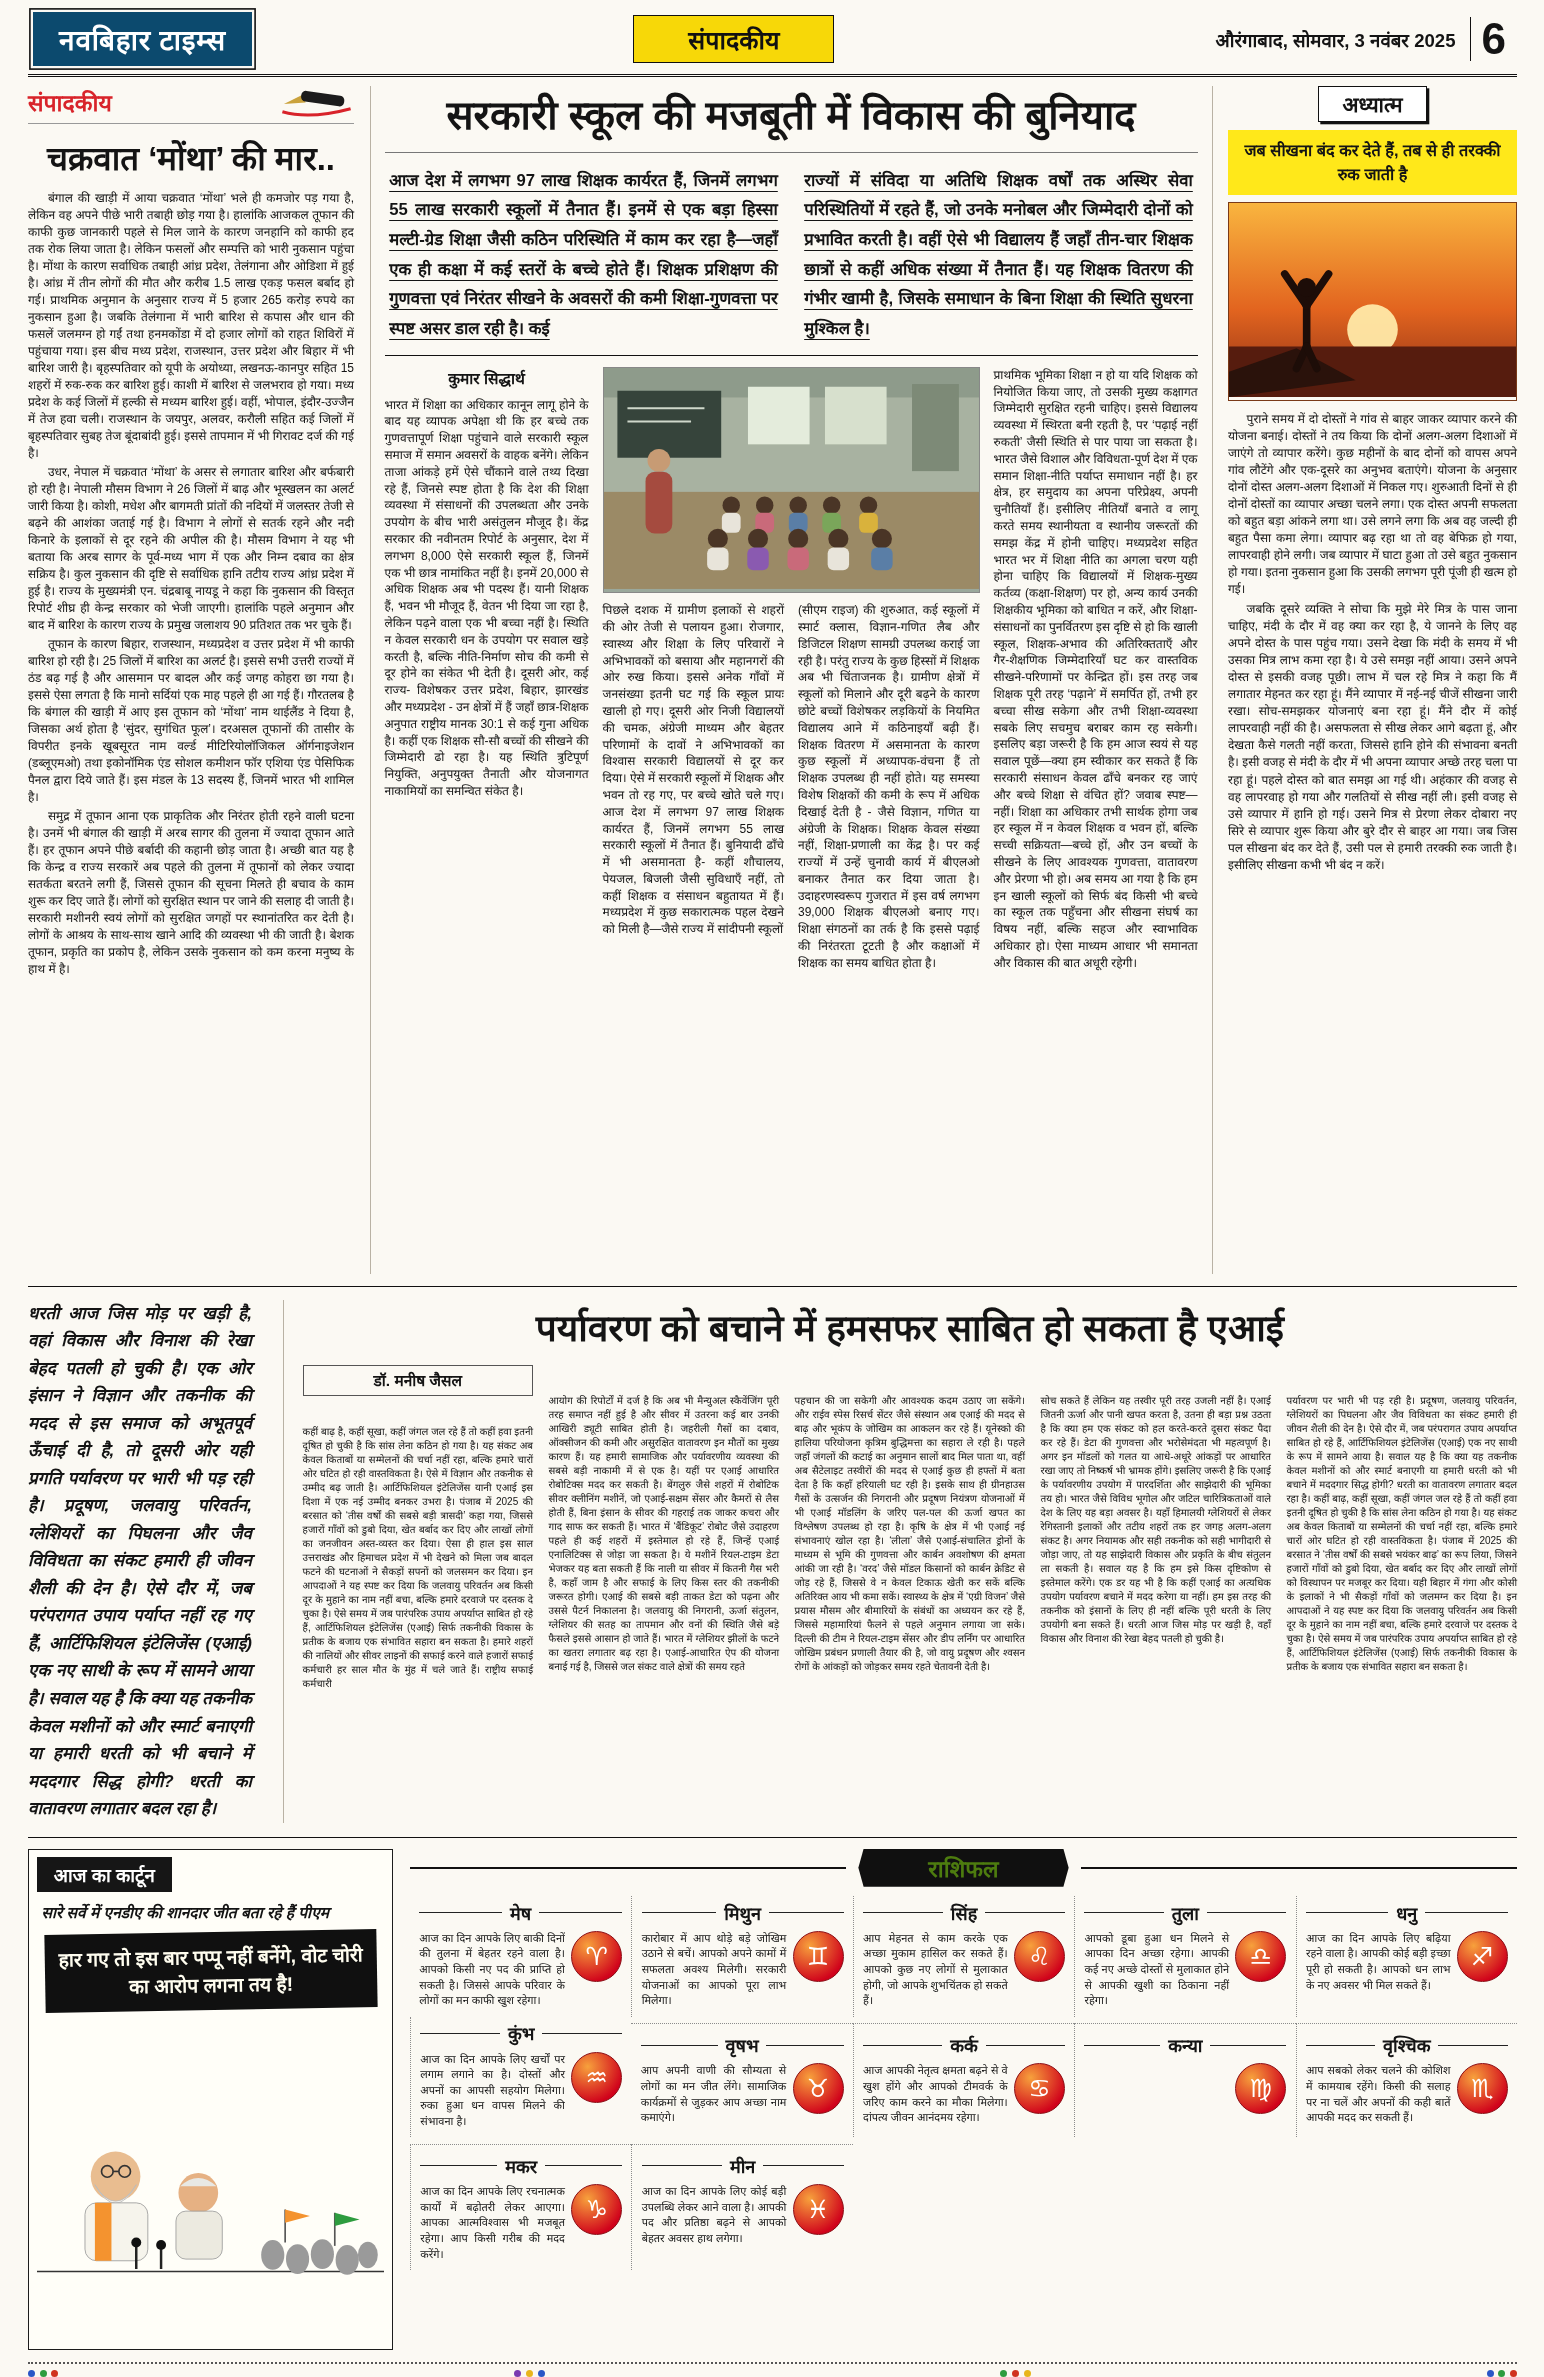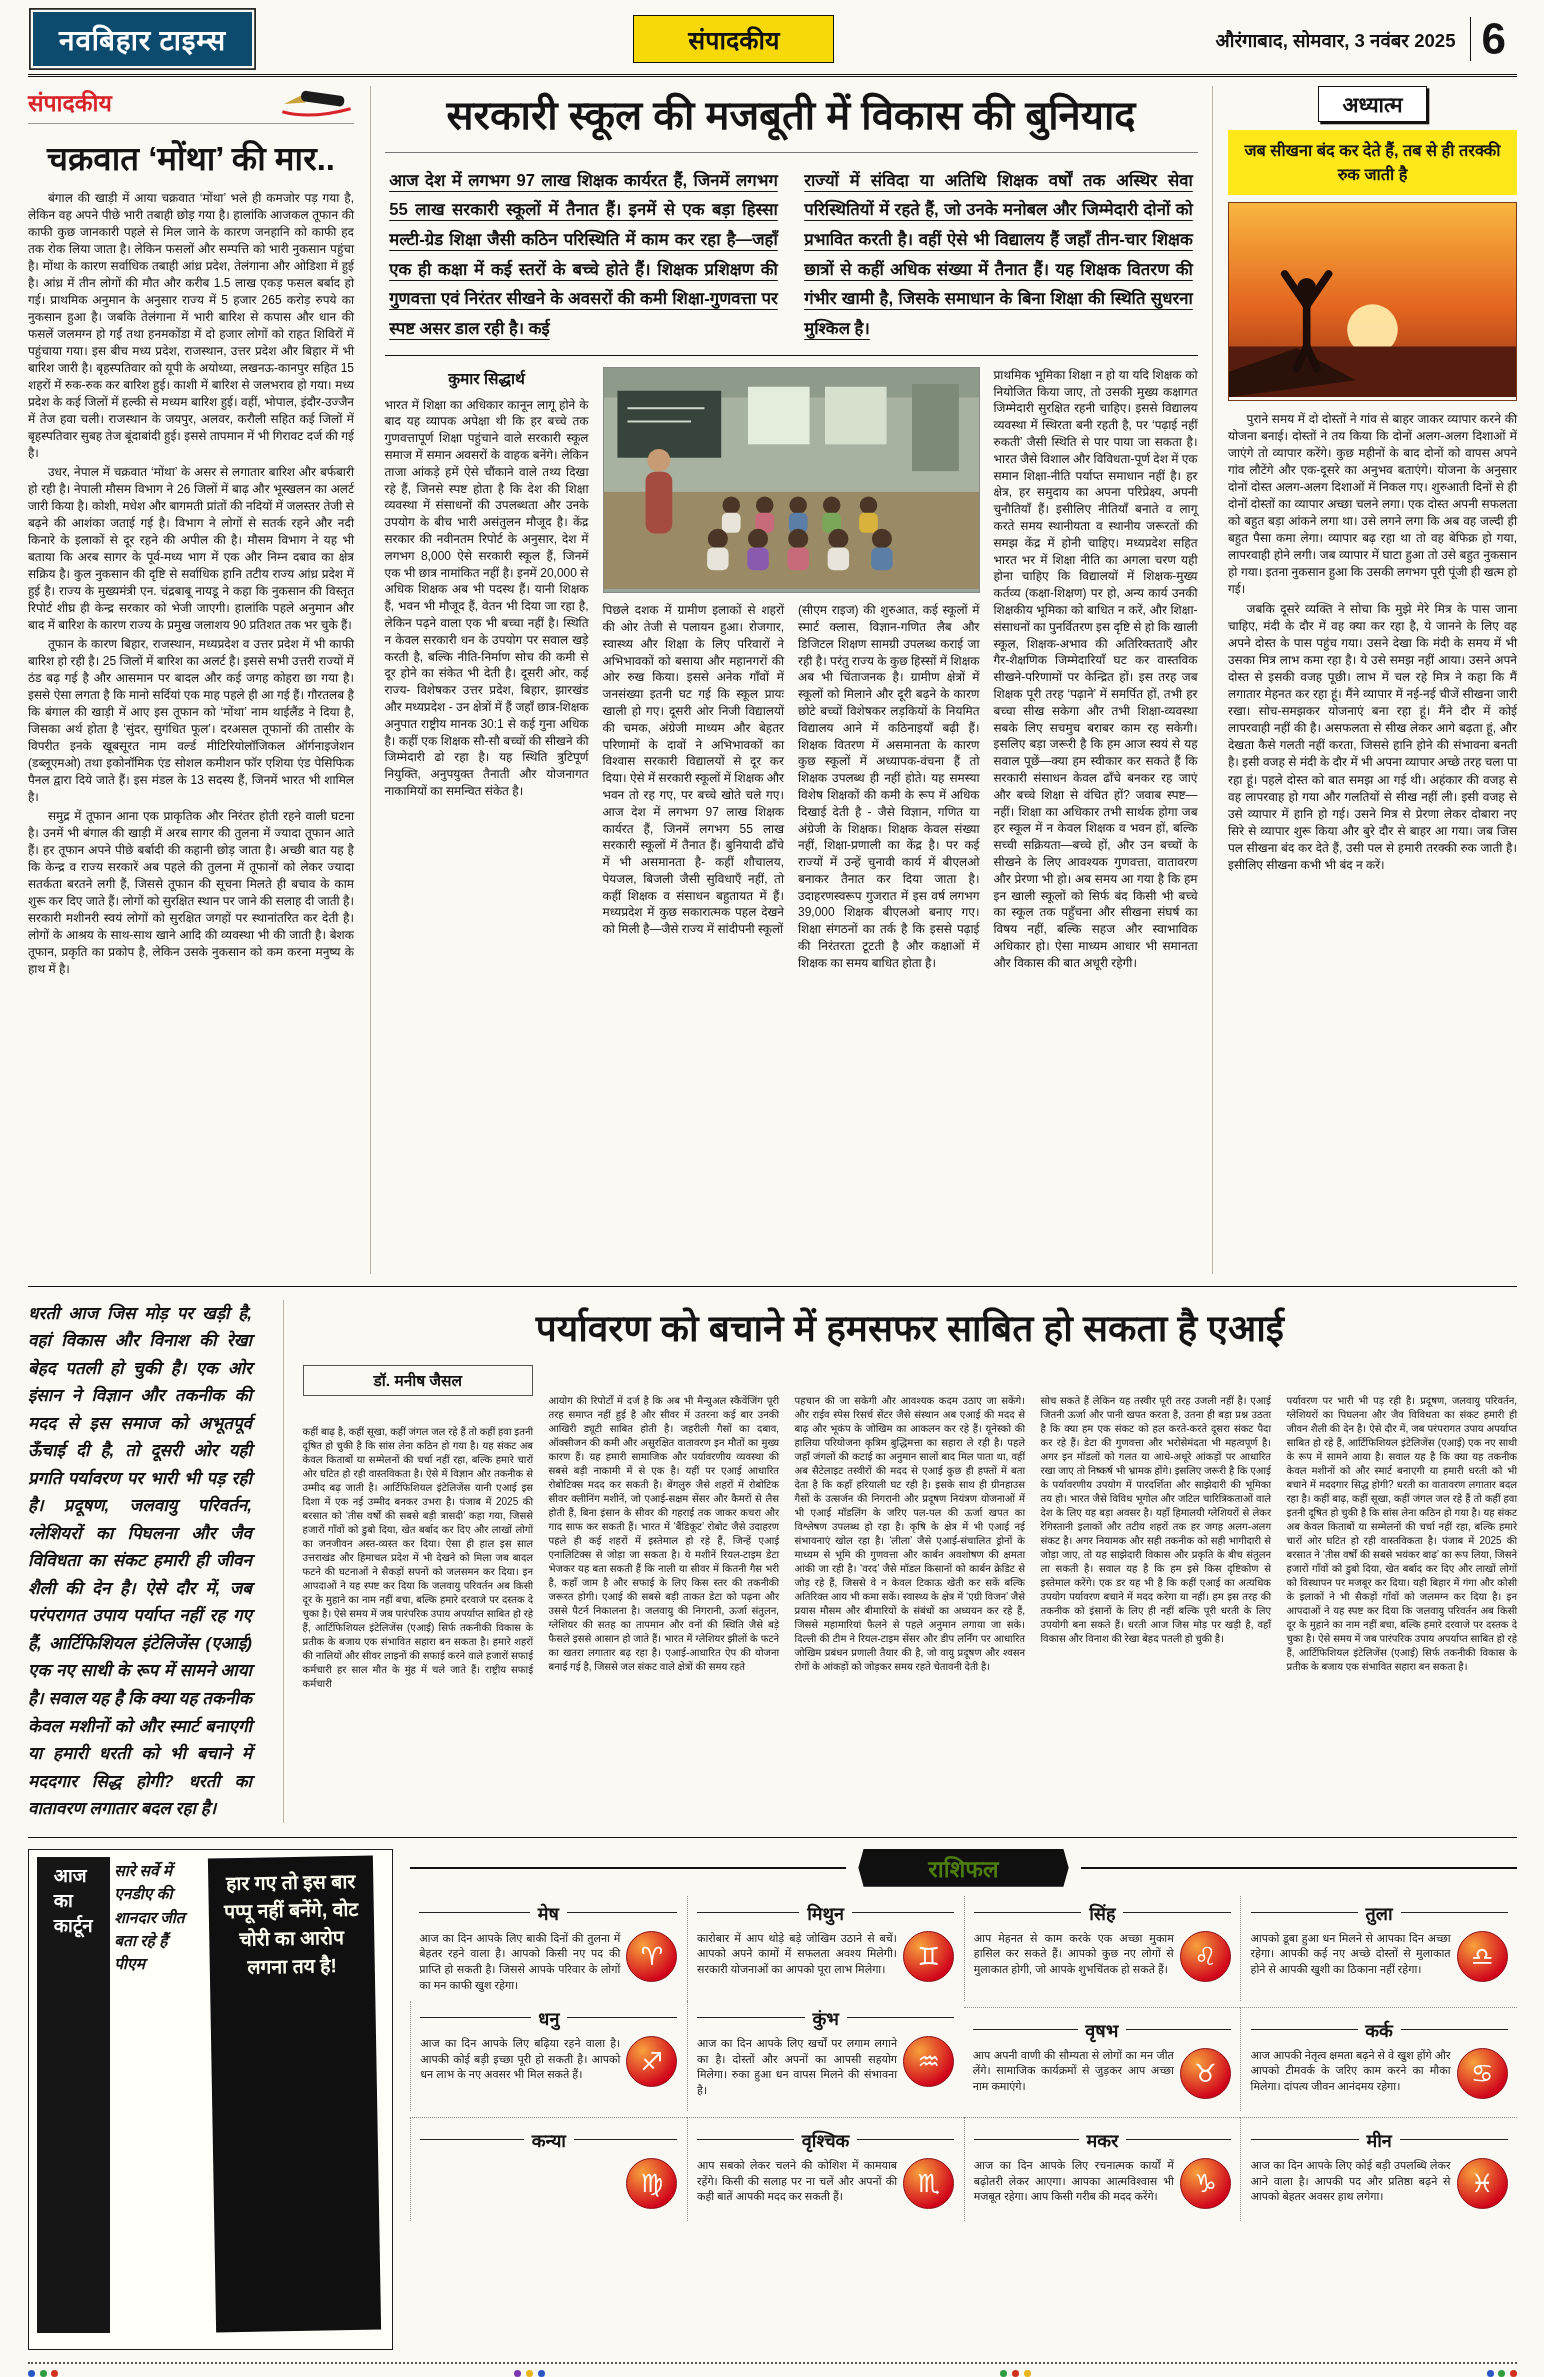--- a/index.html
+++ b/index.html
@@ -43,30 +43,30 @@
   .env { display:grid; grid-template-columns:256px 1fr; column-gap:18.6px; border-top:1.6px solid #111; margin-top:12.4px; padding-top:12.4px; min-height:497px; }
   .env-quote { border-right:0.8px solid #b9b2a4; padding-right:31px; }
   .env-quote p { font-size:17px; font-weight:bold; font-style:italic; line-height:1.62; text-align:justify; }
   .env-title { font-size:37px; font-weight:bold; text-align:center; padding:1.6px 0 12.4px; }
   .env-cols { display:grid; grid-template-columns:repeat(5,1fr); column-gap:15.5px; }
   .env-byline { font-weight:bold; font-size:15.5px; text-align:center; border:0.8px solid #555; padding:3.9px 3.1px; margin-bottom:7.8px; }
   .env-cols p.body-text { font-size:10px; line-height:1.4;margin-top:29px; }
 
   
   .bottom { display:grid; grid-template-columns:365px 1fr; column-gap:17px; border-top:1.6px solid #111; margin-top:14px; padding-top:11px; min-height:513px; }
-  .cartoon { border:1.6px solid #1c1c1c; padding:7.8px; display:flex; background:#fffef8; }
+  .cartoon { border:1.6px solid #1c1c1c; padding:7.8px; display:flex; flex-direction:column; background:#fffef8; }
   .cartoon-label { background:#161616; color:#fff; font-weight:bold; font-size:18.6px; display:inline-block; width:max-content; padding:4.7px 17px; margin-bottom:7.8px; }
   .cartoon-caption { font-weight:bold; font-size:15.5px; font-style:italic; line-height:1.5; padding:1.6px 4.7px 7.8px; }
   .cartoon-bubble { background:#101010; color:#fffdef; font-weight:bold; font-size:19.4px; line-height:1.45; padding:11px 12.4px; transform:rotate(-1deg); margin:0 7.8px 9.3px; text-align:center; }
   .cartoon-art { flex:1; }
 
   .rashifal-row { display:flex; align-items:center; gap:12.4px; margin-bottom:9.3px; }
   .rashifal-row::before,.rashifal-row::after { content:""; flex:1; border-top:2.3px solid #111; }
   .rashifal-banner { background:#101010; color:#4d7c0f; font-weight:bold; font-size:23px; padding:3px 70px; clip-path:polygon(2.5% 0,97.5% 0,100% 50%,97.5% 100%,2.5% 100%,0 50%); }
-  .signs-grid { display:grid; grid-template-columns:repeat(4,1fr); }
+  .signs-grid { display:grid; grid-template-columns:repeat(5,1fr); }
   .sign { padding:4.7px 9.3px 7.8px; border-left:0.8px dotted #8c8c8c; }
   .sign:nth-child(6n+1){ border-left:none; }
   .sign:nth-child(n+7){ border-top:0.8px dotted #8c8c8c; margin-top:6.2px; padding-top:9.3px; }
   .sign-name-row { display:flex; align-items:center; gap:7.8px; margin-bottom:6.2px; }
   .sign-name-row::before,.sign-name-row::after { content:""; flex:1; border-top:1.6px solid #222; }
   .sign-name { font-weight:bold; font-size:18px; }
   .sign-icon { float:right; width:51px; height:51px; border-radius:50%; background:radial-gradient(circle at 32% 28%, #f7a13c, #d0021b 75%); color:#fff; display:flex; align-items:center; justify-content:center; font-size:25px; margin:0 0 4.7px 6.2px; border:1.6px solid #8a0b12; }
   .sign-text { font-size:11px; line-height:1.42; text-align:justify; }
 
   

